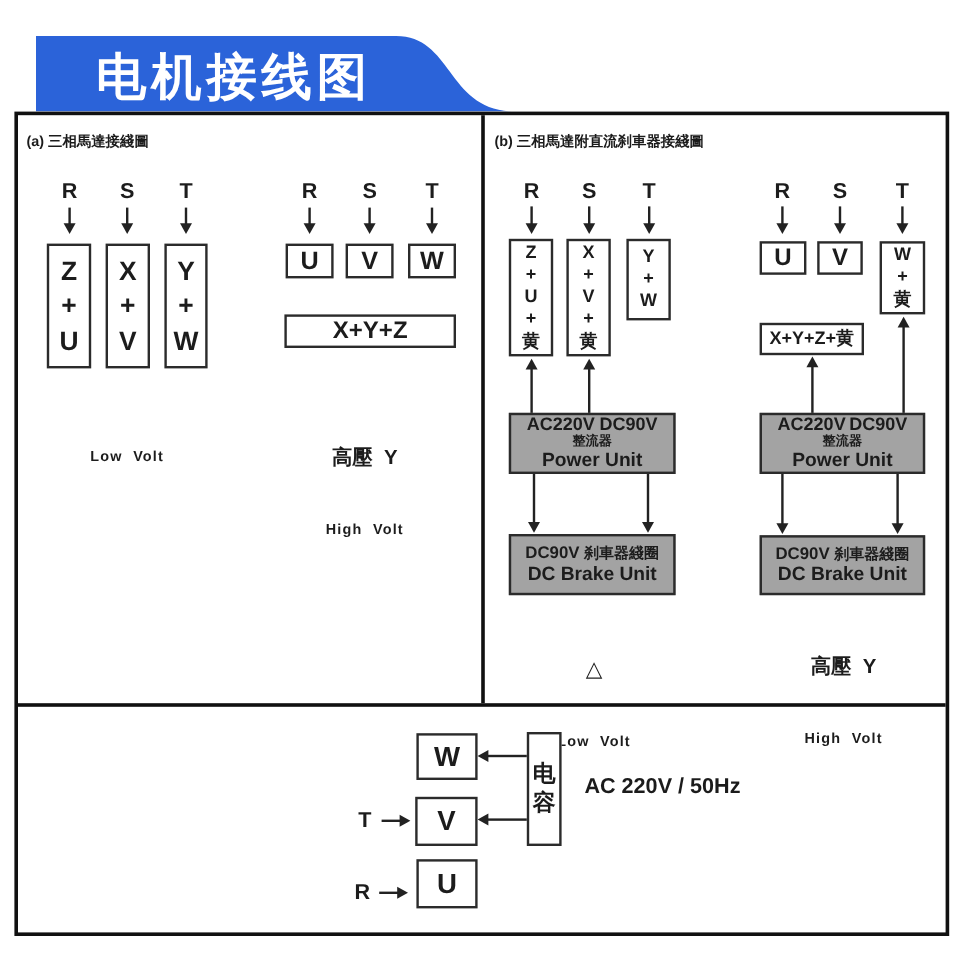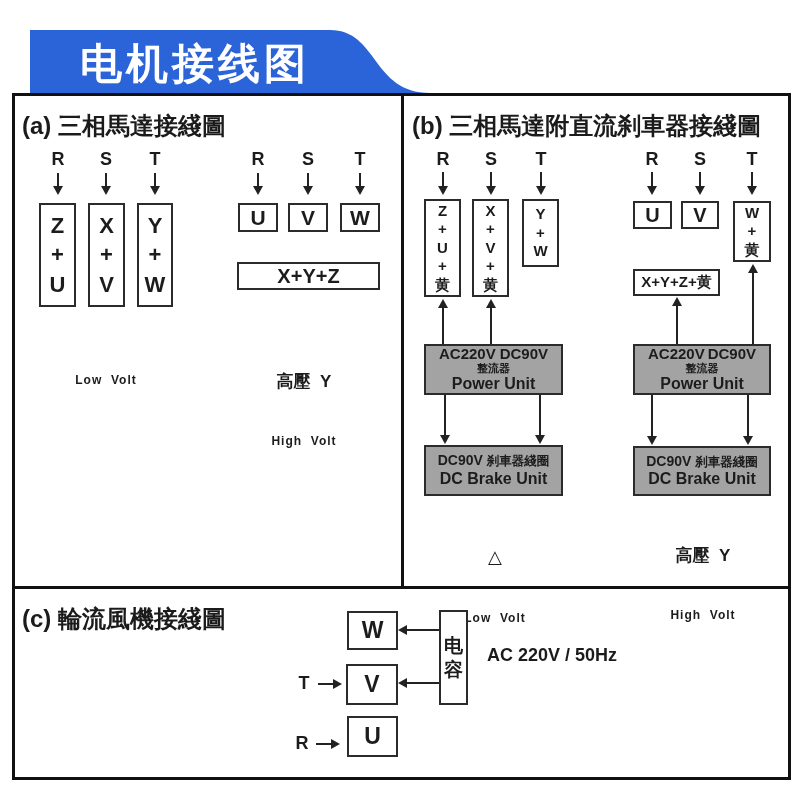--- a/index.html
+++ b/index.html
@@ -13,21 +13,21 @@
   .main-title{
     position:absolute;left:30px;top:36px;width:330px;text-align:center;
     font-size:42px;font-weight:700;color:#ffffff;letter-spacing:4px;
   }
   
   .frame{position:absolute;left:12px;top:93px;width:779px;height:687px;
     border:3px solid #111;box-sizing:border-box;background:transparent;}
   .div-v{position:absolute;left:401px;top:96px;width:3px;height:490px;background:#111;}
   .div-h{position:absolute;left:15px;top:586px;width:773px;height:3px;background:#111;}
   
-  .sec-title{position:absolute;font-size:24px;font-weight:600;color:#1b1b1b;white-space:pre;}
+  .sec-title{position:absolute;font-size:12px;font-weight:600;color:#1b1b1b;white-space:pre;}
   .phase{position:absolute;width:22px;text-align:center;font-size:18px;font-weight:600;}
   .box{
     position:absolute;border:2px solid #2b2b2b;background:#fff;box-sizing:border-box;
     display:flex;align-items:center;justify-content:center;text-align:center;font-weight:600;
   }
   .vtext{white-space:pre-line;line-height:1.32;}
   .grouplabel{position:absolute;text-align:center;font-weight:600;white-space:pre;line-height:1.3;}
   .grouplabel .zh{font-size:17px;display:block;}
   .grouplabel .en{font-size:12px;display:block;letter-spacing:1px;}
   
@@ -224,21 +224,20 @@
       <span class="coil">刹車器綫圈</span>
     </div>
     <div class="brow2">DC Brake Unit</div>
   </div>
 
   <div class="grouplabel" style="left:628px;top:503px;width:150px;">
     <span class="zh">高壓  Y</span>
     <span class="en">High  Volt</span>
   </div>
 
-  <div class="sec-title" style="left:22px;top:603px;">(c) 輪流風機接綫圖</div>
 
   <div class="box" style="left:347px;top:611px;width:51px;height:39px;font-size:23px;">
     <span>W</span>
     </div>
   <div class="box" style="left:346px;top:664px;width:52px;height:41px;font-size:23px;">
     <span>V</span>
     </div>
   <div class="box" style="left:347px;top:716px;width:51px;height:41px;font-size:23px;">
     <span>U</span>
     </div>

